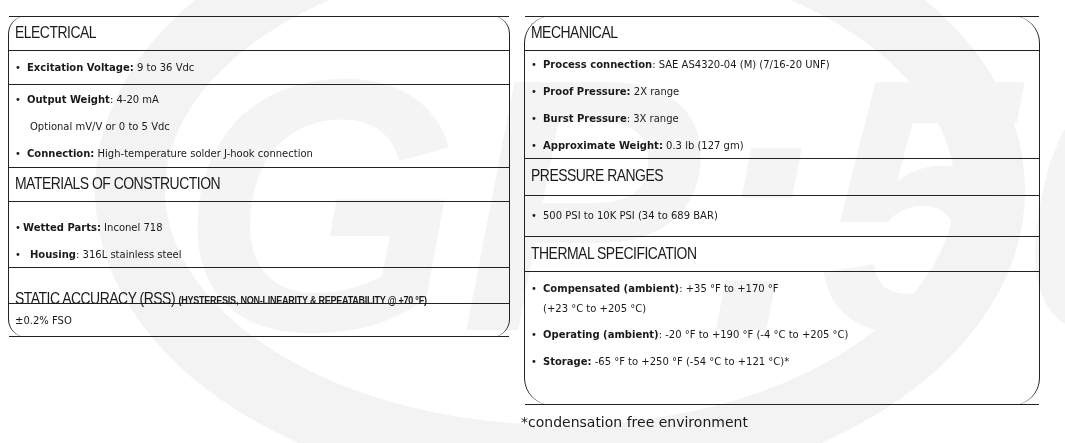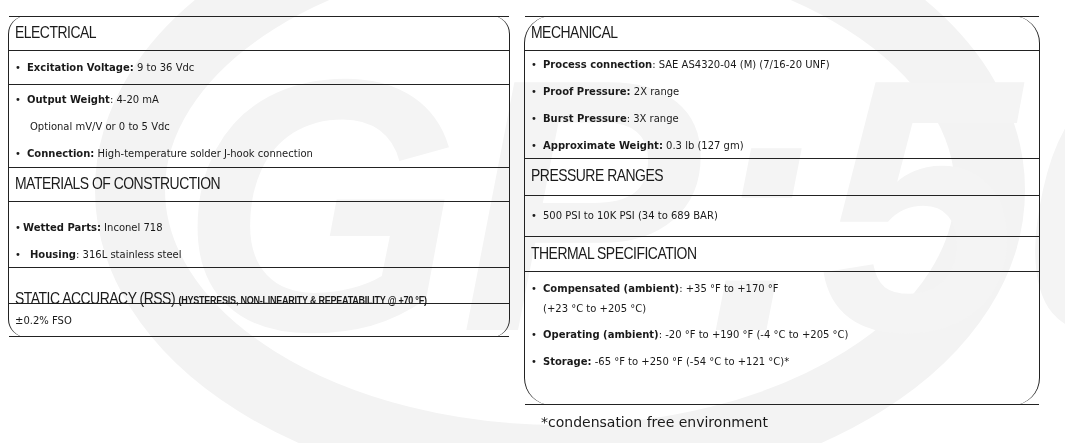--- a/index.html
+++ b/index.html
@@ -9,21 +9,21 @@
     .tbl { position: absolute; z-index: 1; border-left: 1.5px solid #222; border-right: 1.5px solid #222; }
     .tbl .row { border-top: 1.5px solid #222; box-sizing: border-box; padding-left: 6px; }
     .tbl .row:last-child { border-bottom: 1.5px solid #222; }
     .hdr { font-family: "Liberation Sans", sans-serif; font-size: 17px; letter-spacing: -0.6px;
            transform: scaleX(0.82); transform-origin: left center; white-space: nowrap; color: #1a1a1a; }
     .hdr .sub { font-size: 11px; font-weight: bold; letter-spacing: -0.3px; }
     .item { font-size: 10px; line-height: 27px; white-space: nowrap; }
     .item b { font-weight: bold; }
     .item .bullet { display: inline-block; width: 12px; }
     .item.cont { padding-left: 15px; }
-    .footnote { position: absolute; left: 541px; top: 414px; font-size: 14px; z-index: 1; }
+    .footnote { position: absolute; left: 521px; top: 414px; font-size: 14px; z-index: 1; }
   </style>
 </head>
 <body>
 
 <svg class="watermark" viewBox="0 0 1065 443">
   <ellipse cx="560" cy="190" rx="430" ry="270" fill="none" stroke="#f3f3f3" stroke-width="70"></ellipse>
   <text x="180" y="330" font-family="Liberation Sans, sans-serif" font-weight="bold" font-style="italic" font-size="360" fill="#f4f4f4">GP:50</text>
 </svg>
 
 <div class="tbl" style="left:8px; top:16px; width:500px;border-radius:18px;">

